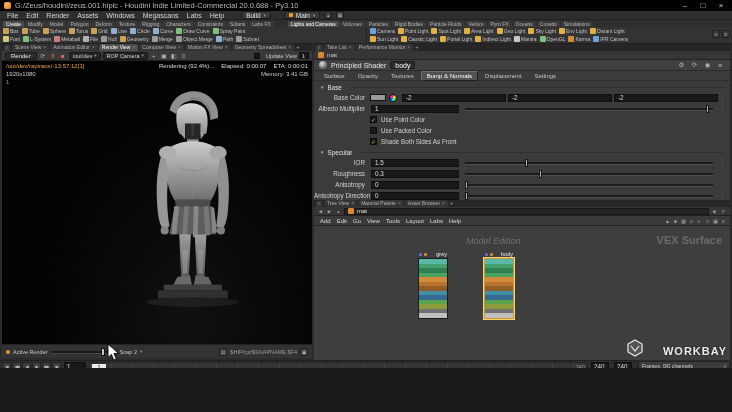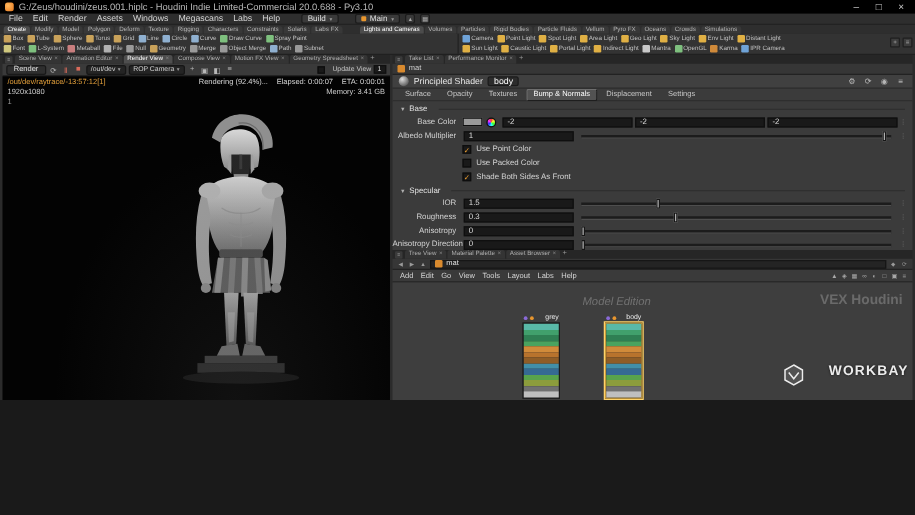--- a/index.html
+++ b/index.html
@@ -1,17 +1,17 @@
 <!DOCTYPE html>
 <html><head>
 <meta charset="utf-8">
 <style>
   *{box-sizing:border-box;margin:0;padding:0;user-select:none}
   html,body{background:#1a1a1a}
-  .app{position:relative;width:732px;height:320px;background:#2b2b2b;overflow:hidden;
+  .app{position:relative;width:732px;height:368px;background:#2b2b2b;overflow:hidden;
        font-family:"Liberation Sans",sans-serif;font-size:8px;color:#cfcfcf}
   
   .titlebar{position:absolute;left:0;top:0;width:732px;height:11px;background:#000;
             display:flex;align-items:center;gap:4px;padding:0 4px;font-size:7.5px;color:#b8b8b8}
   .hlogo{width:7px;height:7px;background:radial-gradient(circle at 35% 35%,#ffb85e,#e8791e);border-radius:2px;flex:0 0 auto}
   .titlebar .sp{flex:1}
   .winbtn{width:14px;text-align:center;font-size:8px;color:#cfcfcf}
   
   .menubar{position:absolute;left:0;top:11px;width:732px;height:9px;background:#2e2e2e;
            border-bottom:1px solid #222;display:flex;align-items:center;padding:0 3px;gap:1px}
@@ -170,21 +170,21 @@
   .statusbar{position:absolute;left:0;top:384px;width:732px;height:13px;background:#2e2e2e;border-top:1px solid #1f1f1f;
              display:flex;align-items:center;gap:2px;padding:0 3px}
   .msgfield{width:520px;height:9px;background:#262626;border:1px solid #191919;display:flex;align-items:center;
             padding:0 4px;font-size:6px;color:#b5b5b5}
   .statusbar .sp{flex:1}
   .autoupd{height:9px;background:#3c3c3c;border:1px solid #222;border-radius:2px;display:flex;align-items:center;gap:3px;
            padding:0 4px;font-size:6px;color:#d0d0d0}
   .gdot{width:4px;height:4px;border-radius:50%;background:#4ac04a}
   .arrow{font-size:4.5px;color:#999}
   
-  .brand{position:absolute;right:5px;bottom:11px;display:flex;align-items:flex-start;gap:20px;z-index:60;pointer-events:none;opacity:.9}
+  .brand{position:absolute;right:5px;bottom:11px;display:flex;align-items:flex-end;gap:20px;z-index:60;pointer-events:none;opacity:.9}
   .brand-text{font-size:11px;font-weight:bold;letter-spacing:1px;color:#fff;text-shadow:0 0 2px rgba(0,0,0,.8)}
   .cursor{position:absolute;left:107px;top:343px;z-index:99;pointer-events:none}
 </style>
 </head>
 <body>
 
 <div class="app">
 
   <div class="titlebar">
     <span class="hlogo"></span>
@@ -729,21 +729,21 @@
     <span class="nmic">▦</span>
     <span class="nmic">∞</span>
     <span class="nmic">◐</span>
     <span class="nmic">□</span>
     <span class="nmic">▣</span>
     <span class="nmic">≡</span>
   </div>
 
   <div class="canvas">
     <span class="wm-center">Model Edition</span>
-    <span class="wm-right">VEX Houdini</span>
+    <span class="wm-right">VEX Surface</span>
 
     <div class="mat-node node-grey">
       <div class="node-head">
         <span class="flags">
             <span class="flag b"></span>
             <span class="flag o"></span>
           </span>
         <span class="node-name">grey</span>
       </div>
       <div class="node-rows">

